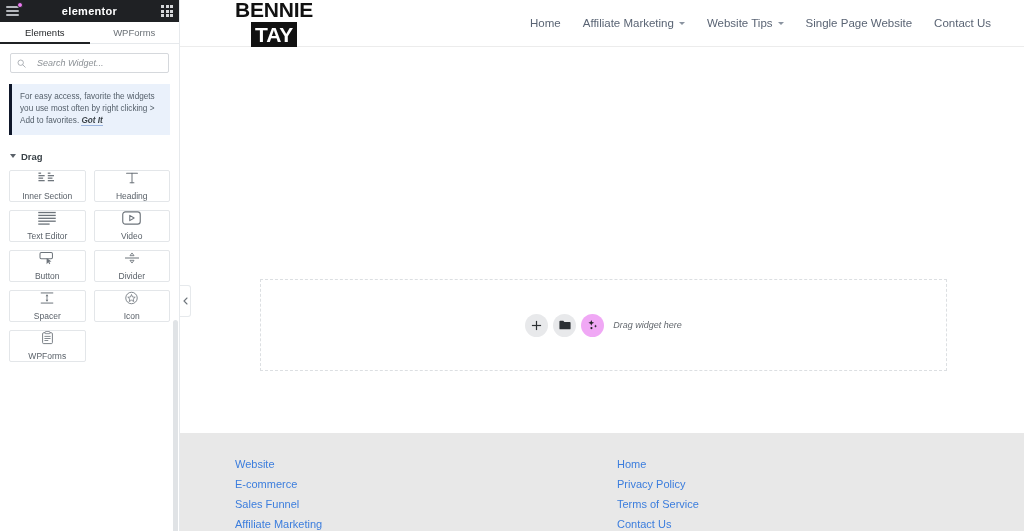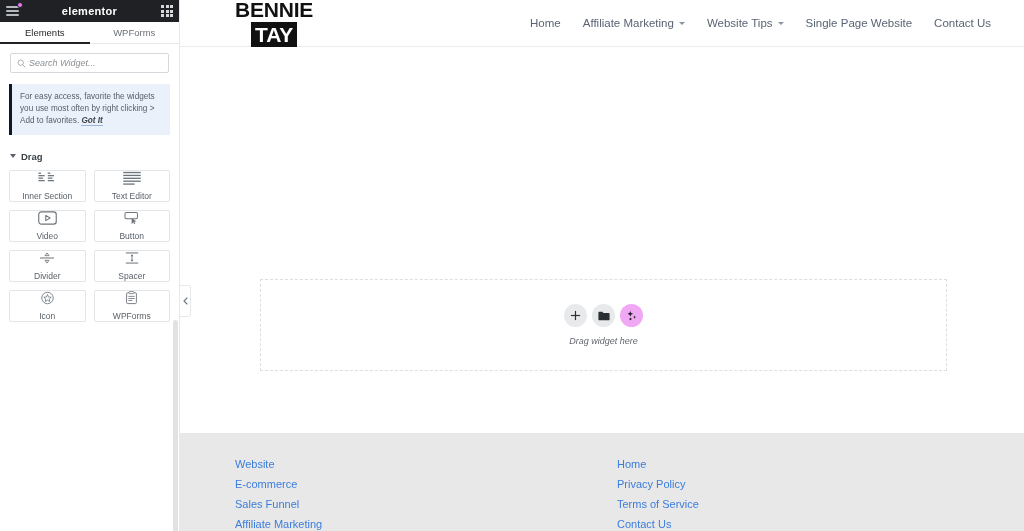--- a/index.html
+++ b/index.html
@@ -46,21 +46,21 @@
   .tabs { display: flex; height: 22px; border-bottom: 1px solid #e6e9ec; flex: 0 0 22px; }
   .tab {
     flex: 1; display: flex; align-items: center; justify-content: center;
     font-size: 9.5px; color: #6b7177; cursor: pointer;
     border-bottom: 2px solid transparent; margin-bottom: -1px;
   }
   .tab.active { color: #1f2124; border-bottom-color: #1f2124; font-weight: 400; }
 
   .search-wrap { padding: 9px 10px 6px; }
   .search-box {
-    display: flex; align-items: center; gap: 3px;
+    display: flex; align-items: center; gap: 11px;
     height: 20px; border: 1px solid #d5d8dc; border-radius: 2px;
     padding: 0 6px; background: #fff;
   }
   .search-box svg { flex: 0 0 9px; }
   .search-box input {
     border: 0; outline: 0; font-size: 9px; color: #7b8084;
     font-style: italic; width: 100%; font-family: inherit;
     background: transparent;
   }
   .search-box input::placeholder { color: #8b9095; font-style: italic; }
@@ -125,21 +125,21 @@
   .nav-item {
     display: flex; align-items: center; gap: 5px;
     font-size: 11.5px; color: #5a6474; cursor: pointer; white-space: nowrap;
   }
   .chev { width: 0; height: 0; border-left: 3.2px solid transparent; border-right: 3.2px solid transparent; border-top: 3.8px solid #8a93a0; margin-top: 1px; }
 
   .canvas-body { flex: 1; position: relative; background: #ffffff; }
   .dropzone {
     position: absolute; left: 80px; top: 232px; width: 687px; height: 92px;
     border: 1px dashed #dcdfe2; background: #ffffff;
-    display: flex; flex-direction: column; align-items: center; justify-content: center;
+    display: flex; align-items: center; justify-content: center;
     gap: 9px;
   }
   .dz-buttons { display: flex; gap: 5px; }
   .dz-btn {
     width: 23px; height: 23px; border-radius: 50%;
     display: flex; align-items: center; justify-content: center;
     cursor: pointer;
   }
   .dz-btn.grey { background: #e8e9eb; }
   .dz-btn.pink { background: #f0a8f5; }
@@ -222,20 +222,30 @@
                 <rect x="1" y="11.6" width="8" height="1.6"></rect>
               <rect x="13" y="2" width="3.4" height="1.6"></rect>
                 <rect x="13" y="5.2" width="8" height="1.6"></rect>
               <rect x="13" y="8.4" width="6" height="1.6"></rect>
                 <rect x="13" y="11.6" width="8" height="1.6"></rect>
             </g>
           </svg>
           <span class="wlabel">Inner Section</span>
         </div>
 
+        <div class="widget">
+          <svg width="18" height="16" viewBox="0 0 20 18">
+            <g stroke="#6d747b" stroke-width="1.3" fill="none" stroke-linecap="round">
+              <line x1="3" y1="3" x2="17" y2="3"></line>
+              <line x1="10" y1="3" x2="10" y2="15"></line>
+              <line x1="7.5" y1="15" x2="12.5" y2="15"></line>
+            </g>
+          </svg>
+          <span class="wlabel">Heading</span>
+        </div>
 
 
         <div class="widget">
           <svg width="20" height="15" viewBox="0 0 22 16">
             <g fill="#6d747b">
               <rect x="1" y="1" width="20" height="1.5"></rect>
                 <rect x="1" y="4.3" width="20" height="1.5"></rect>
               <rect x="1" y="7.6" width="20" height="1.5"></rect>
                 <rect x="1" y="10.9" width="20" height="1.5"></rect>
               <rect x="1" y="14.2" width="13" height="1.5"></rect>

